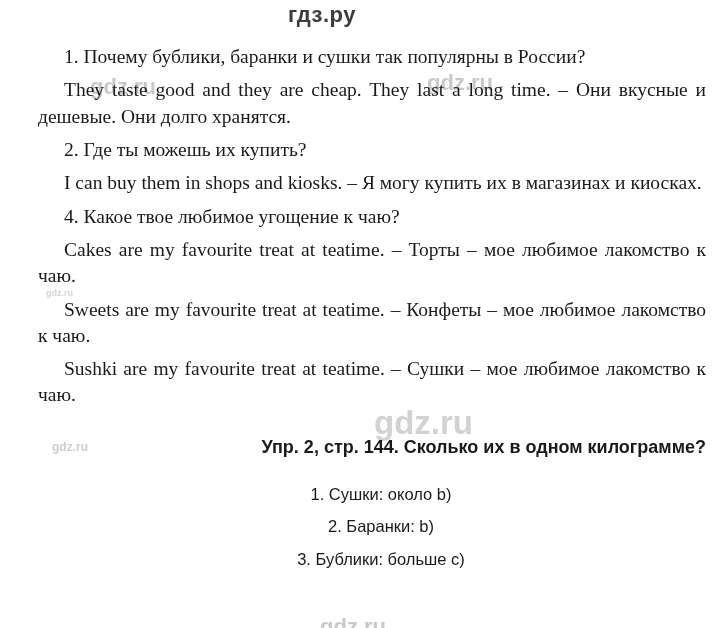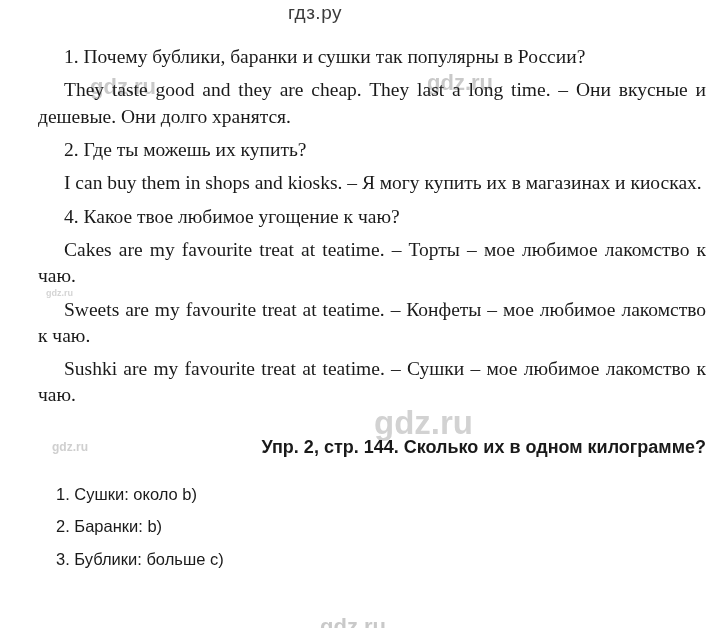--- a/index.html
+++ b/index.html
@@ -18,22 +18,22 @@
   .page {
     position: relative;
     width: 720px;
     height: 628px;
   }
   .site-logo {
     position: absolute;
     top: 2px;
     left: 288px;
     font-family: "Liberation Sans", sans-serif;
-    font-size: 19px;
-    font-weight: normal;
+    font-size: 22px;
+    font-weight: bold;
     color: #3c3c3c;
     letter-spacing: 0.5px;
   }
   .content {
     position: absolute;
     top: 44px;
     left: 38px;
     width: 668px;
   }
   p {
@@ -53,21 +53,21 @@
     margin-top: 26px;
     margin-bottom: 24px;
     text-align: right;
     text-indent: 0;
   }
   .list-line {
     font-family: "Liberation Sans", sans-serif;
     font-size: 16.5px;
     margin: 0 0 10px 0;
     text-indent: 18px;
-    text-align: left;
+    text-align: center;
   }
   
   .wm {
     position: absolute;
     font-family: "Liberation Sans", sans-serif;
     font-weight: bold;
     color: #c8c8c8;
     pointer-events: none;
     user-select: none;
     white-space: nowrap;

